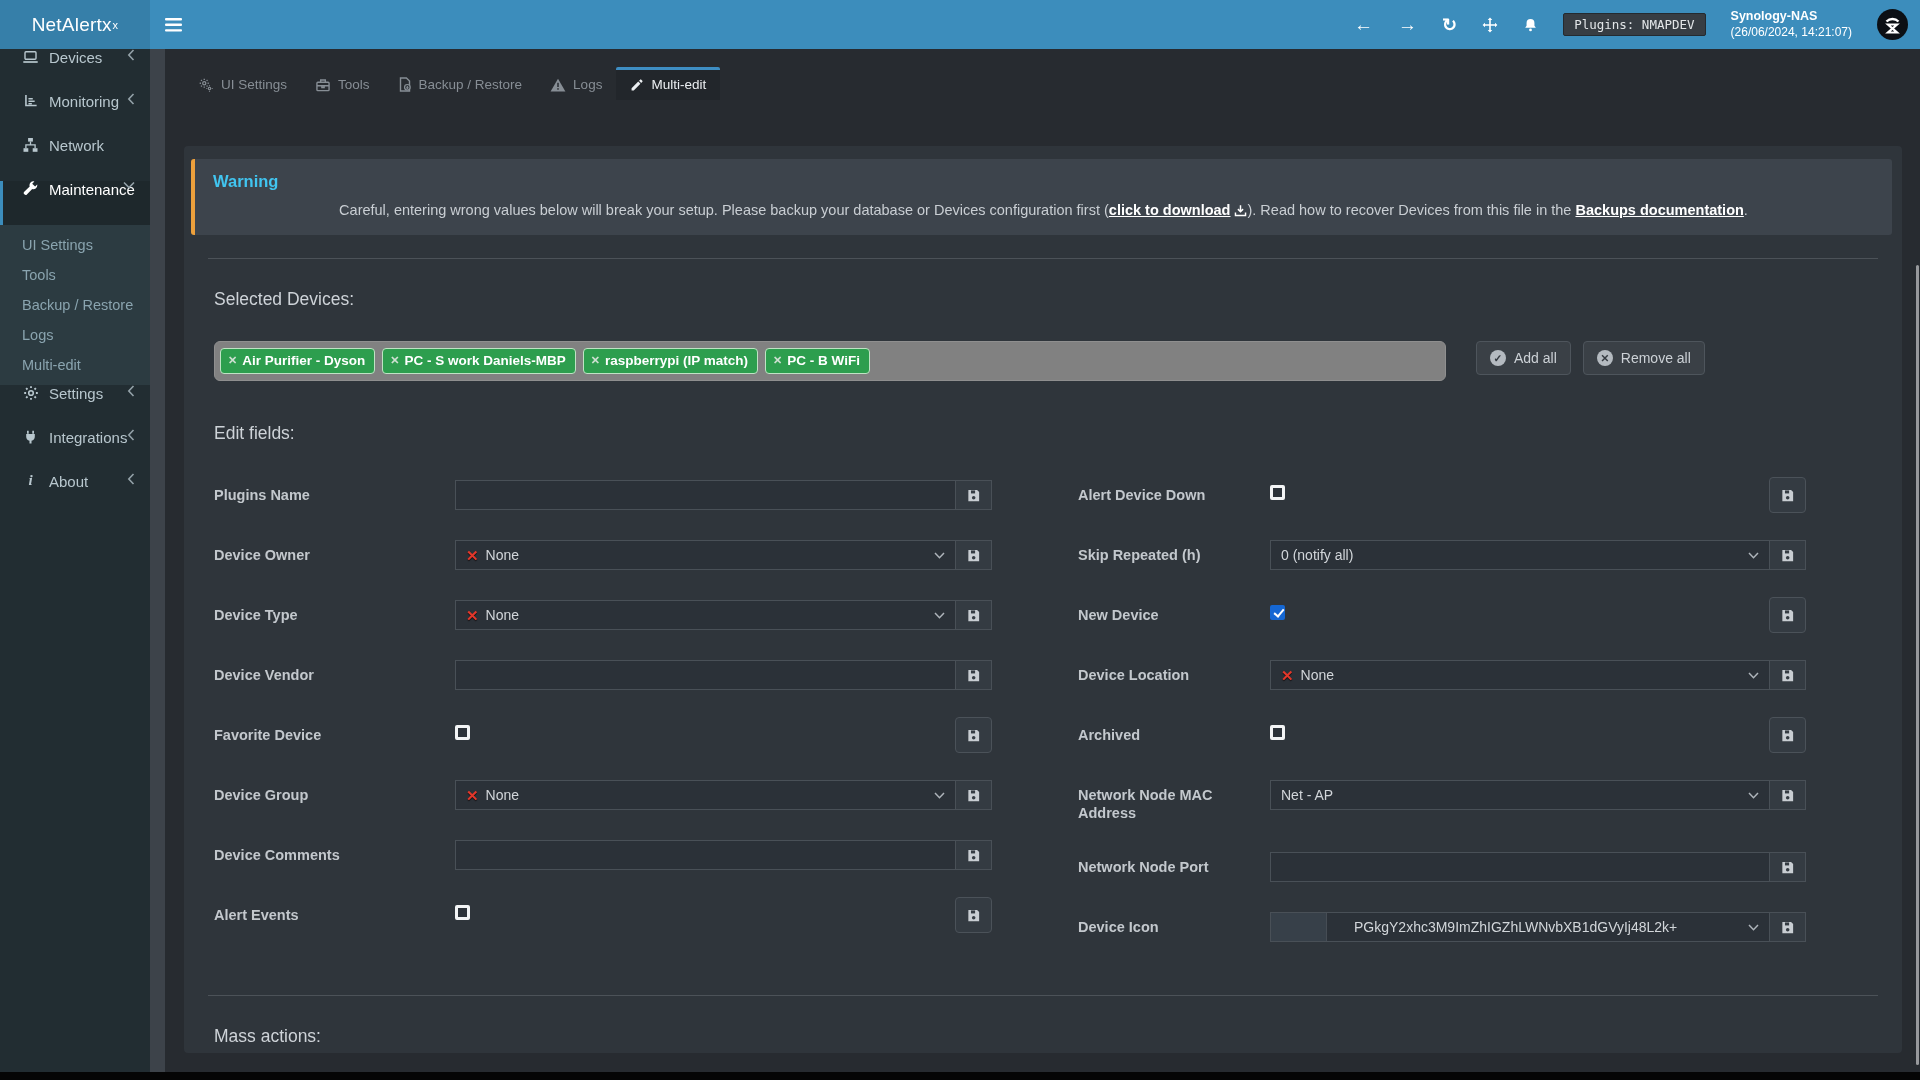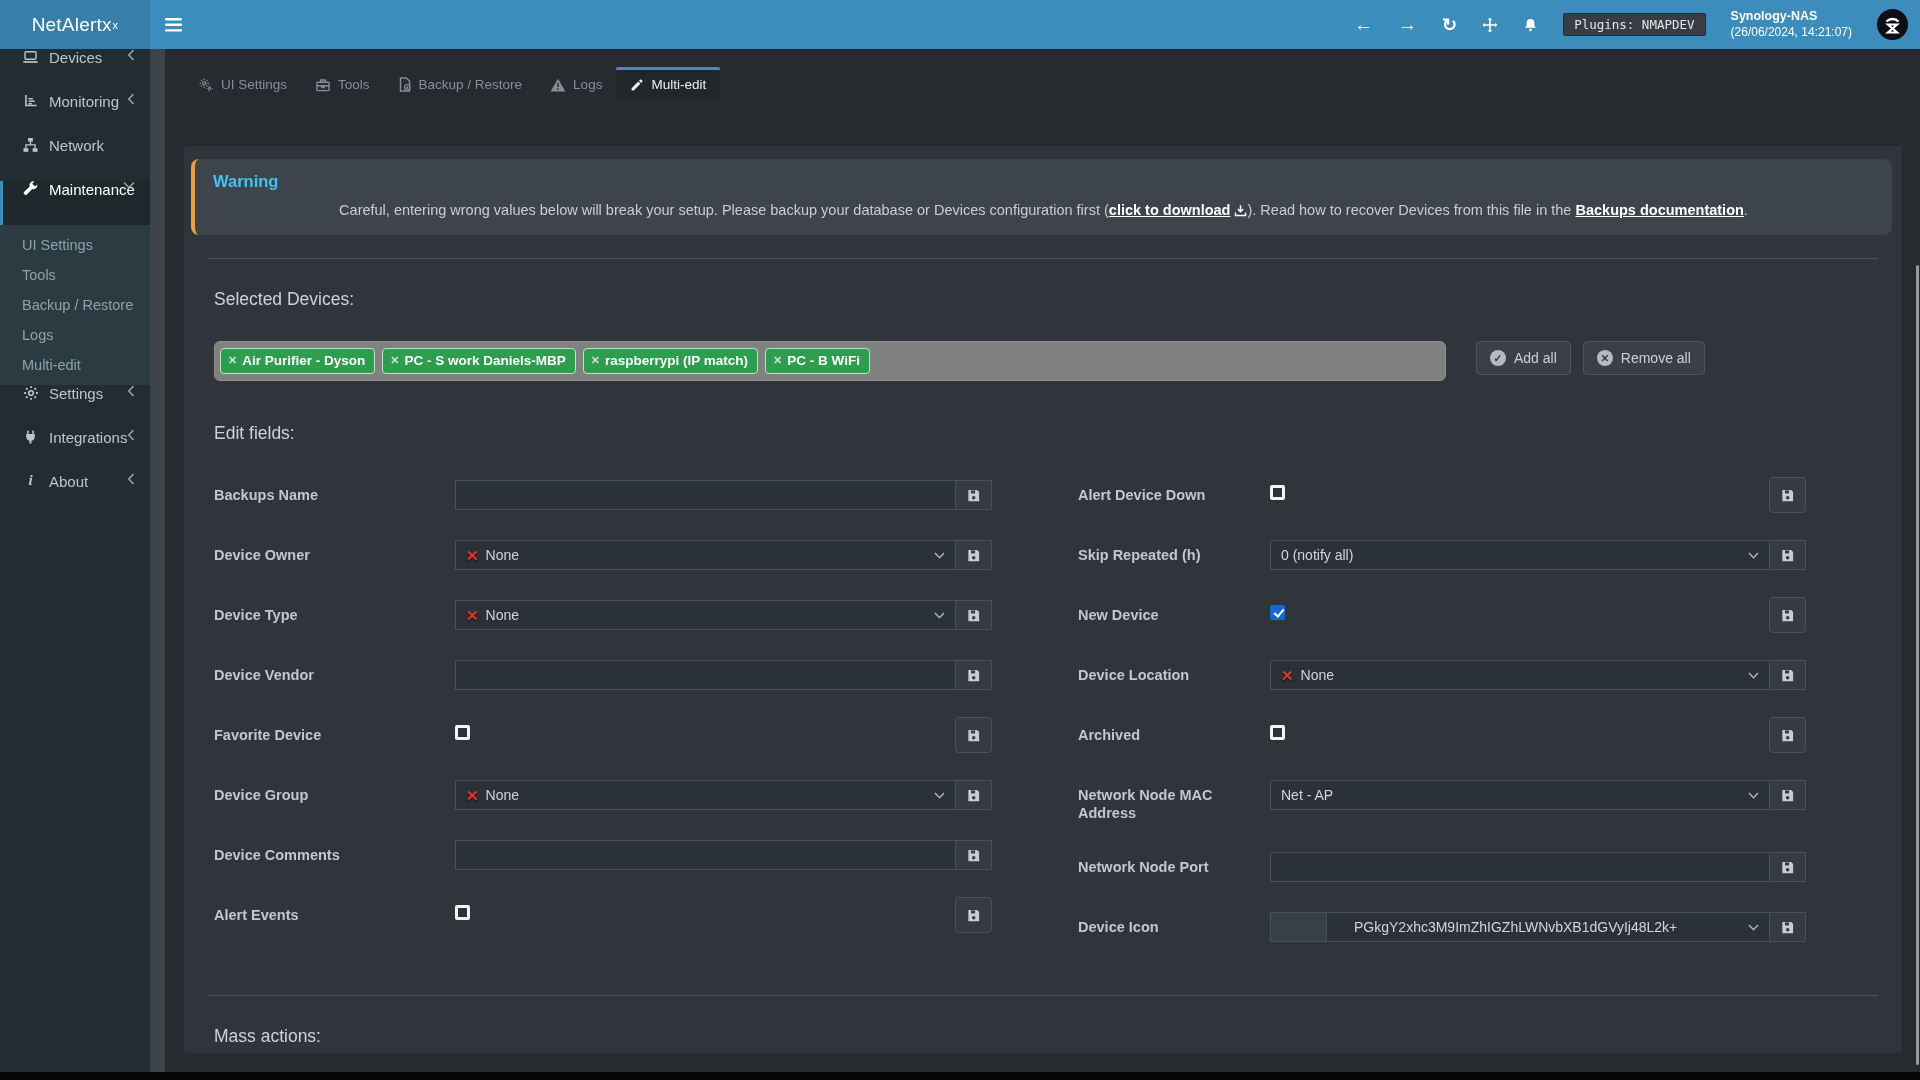--- a/index.html
+++ b/index.html
@@ -43,21 +43,21 @@
   
   .main { position:absolute; top:49px; left:165px; right:0; bottom:8px; background:#272b30; }
   .tabs { display:flex; margin:18px 0 0 19px; }
   .tab { display:flex; align-items:center; gap:7px; padding:7px 14px 8px; font-size:13.5px; color:#878e95; cursor:pointer; border-top:3px solid transparent; }
   .tab .ic { display:flex; color:inherit; }
   .tab.active { background:#22262b; color:#eceff2; border-top:3px solid #3e8ec3; border-radius:2px 2px 0 0; }
 
   .card { position:absolute; top:97px; left:19px; right:18px; bottom:19px; background:#2f353b; border-radius:4px; }
 
   
-  .warning-box { margin:13px 10px 0 7px; background:#3d444c; border-left:4px solid #eda03c; border-radius:8px; padding:13px 18px 17px; }
+  .warning-box { margin:13px 10px 0 7px; background:#3d444c; border-left:4px solid #eda03c; border-radius:3px; padding:13px 18px 17px; }
   .warn-title { color:#41c5f0; font-weight:700; font-size:16.5px; margin-bottom:11px; }
   .warn-text { color:#c9ced3; font-size:14.5px;text-align:center; }
   .warn-text a { color:#fff; font-weight:700; text-decoration:underline; cursor:pointer; }
   .warn-text a .dlic { display:inline-block; vertical-align:-2px; margin-left:4px; }
 
   hr.sep { border:none; border-top:1px solid #4c5258; margin:23px 24px 0; }
   .section { padding:0 30px; }
   .sec-h { color:#ced3d8; font-size:17.5px; font-weight:400; margin-top:30px; }
 
   
@@ -335,21 +335,21 @@
           <span class="circ">✕</span>
           <span>Remove all</span>
         </button>
       </div>
 
       <div class="sec-h" style="margin-top:42px">Edit fields:</div>
 
       <div class="form-wrap">
         <div class="colL" id="col-left">
             <div class="frow">
-              <div class="flabel">Backups Name</div>
+              <div class="flabel">Plugins Name</div>
               <div class="fctrl">
                 <div class="igroup">
       <input class="txt" type="text" value="" style="">
       <span class="save-seg">
                     <span>
                       <svg width="15" height="15" viewBox="0 0 16 16">
                         <path fill="currentColor" d="M2.5 2h9.3L14 4.2V14H2.5z"></path>
                         <rect x="5.3" y="2.6" width="4.4" height="3.2" fill="#343b42"></rect>
                         <circle cx="8.2" cy="10.3" r="1.9" fill="#343b42"></circle>
                       </svg>

